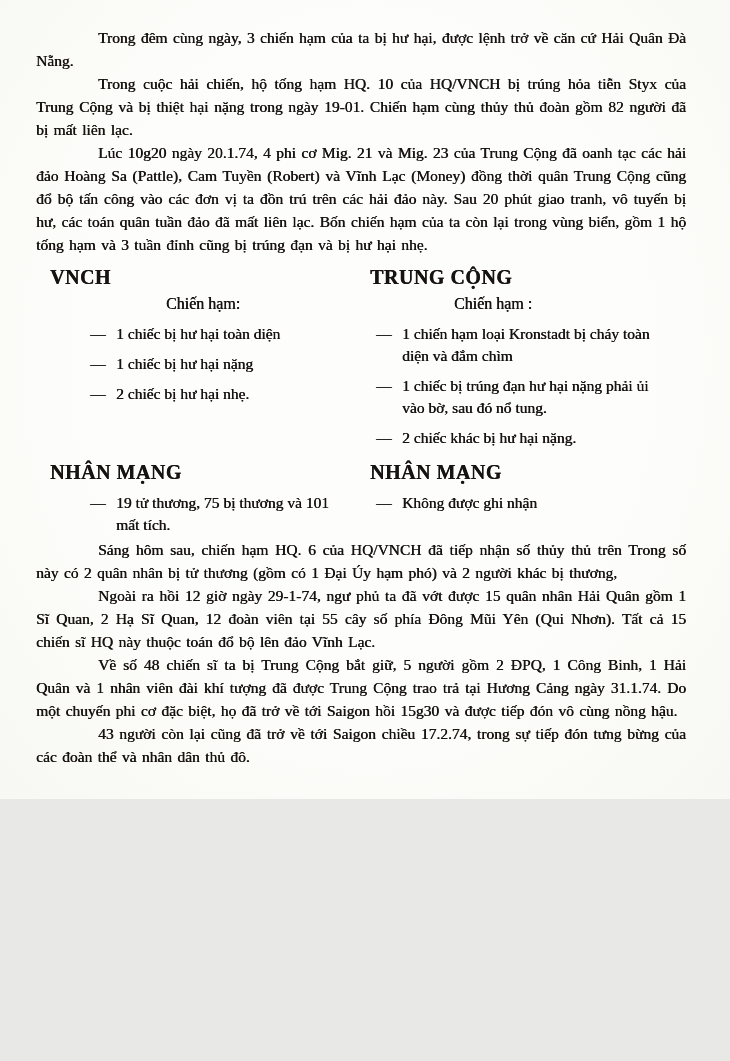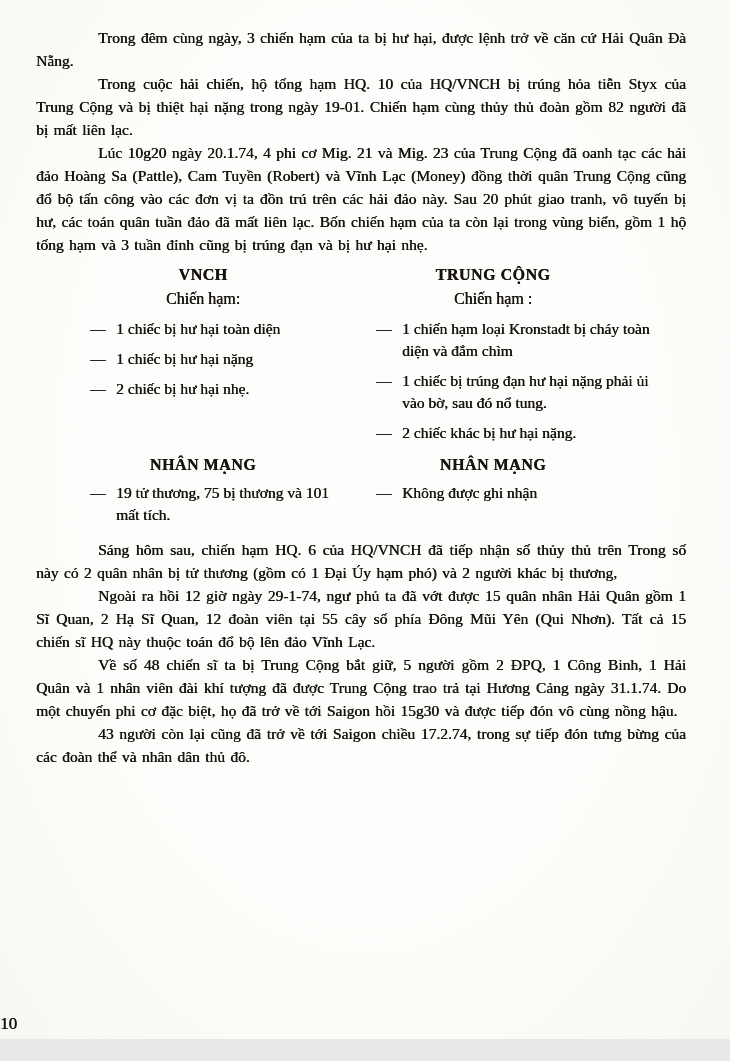--- a/index.html
+++ b/index.html
@@ -1,19 +1,19 @@
 <!DOCTYPE html>
 <html><head>
 <meta charset="utf-8">
 <style>
   html, body { margin: 0; padding: 0; background: #e8e8e6; }
   .page {
     position: relative;
     width: 730px;
-    height: 1039px;
+    height: 799px;
     box-sizing: border-box;
     margin: 0 auto;
     padding: 26px 44px 0 36px;
     background: radial-gradient(ellipse at 50% 45%, #fdfdfb 55%, #f7f7f3 100%);
     font-family: "Liberation Serif", "DejaVu Serif", serif;
     color: #171310;
     overflow: hidden;
   }
   .para {
     margin: 0;
@@ -28,23 +28,23 @@
     display: flex;
     gap: 14px;
     height: 272px;
     margin-top: 10px;
   }
   .col { box-sizing: border-box; }
   .col.left  { width: 320px; }
   .col.right { width: 316px; }
   .col-title, .col-title2 {
     font-weight: bold;
-    font-size: 16px;
+    font-size: 20px;
     letter-spacing: 0.5px;
-    text-align: center;
+    text-align: left;
     text-shadow: 0.4px 0 0 currentColor;
   }
   .left  .col-title, .left  .col-title2, .left  .col-sub { padding-left: 14px; }
   .right .col-title, .right .col-title2, .right .col-sub { padding-right: 70px; }
   .col-sub {
     text-align: center;
     font-size: 16px;
     margin-top: 6px;
     text-shadow: 0.4px 0 0 currentColor;
   }

